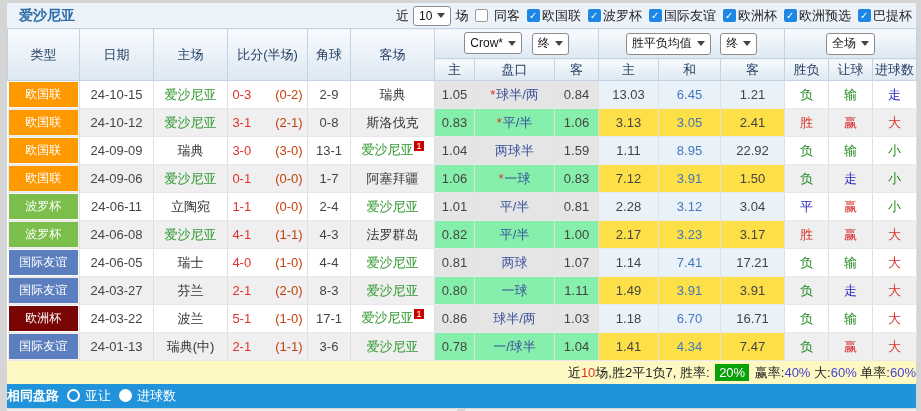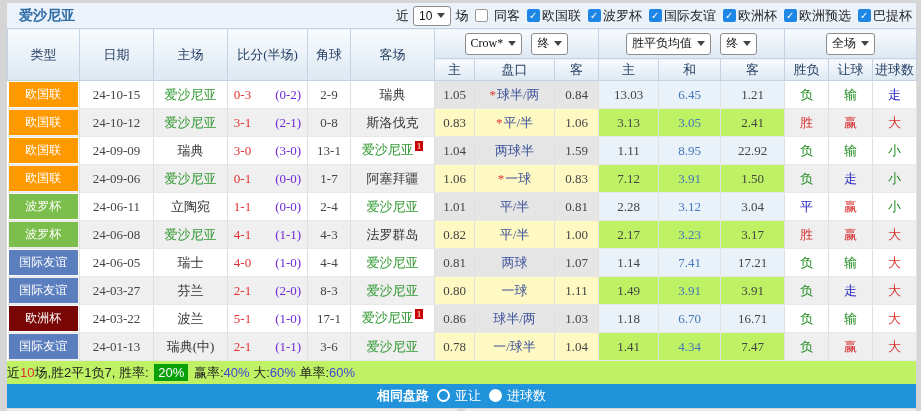--- a/index.html
+++ b/index.html
@@ -29,64 +29,64 @@
     margin-left:5px;transform:translateY(2px);}
   .cb{display:inline-block;width:13px;height:13px;border-radius:2px;
     vertical-align:-2px;margin:0 2px 0 7px;background:#fff;border:1px solid #999;
     box-sizing:border-box;position:relative;}
   .cb.ck{background:#1E87E5;border:none;}
   .cb.ck::after{content:"\2713";color:#fff;font-size:10px;font-weight:bold;
     position:absolute;left:2px;top:0px;line-height:13px;}
   .controls label{white-space:nowrap;}
 
   
-  table{border-collapse:collapse;table-layout:fixed;width:909px;background:#fff;font-family:Liberation Serif, serif;}
+  table{border-collapse:collapse;table-layout:fixed;width:909px;background:#fff;}
   thead th{
     background:linear-gradient(#F8FBFE,#DDE8F2);
     border:1px solid #C4D2E1;
     color:#1F3A5F;font-weight:normal;font-size:13px;
     padding:0;text-align:center;
   }
   .hrow1 th{height:29px;}
   .hrow2 th{height:21px;}
   .selcell .sel{height:18px;margin:0 3px;}
   tbody td{
     border-right:1px solid #E0E0E0;border-bottom:1px solid #E8E8E8;
     height:27px;padding:0;text-align:center;font-size:13px;color:#444;
     overflow:hidden;white-space:nowrap;
   }
   tr.odd td{background:#FFFFFF;}
   tr.even td{background:#EFEFEF;}
   tr.odd td.a{background:#e5e5e5;}
-  tr.even td.a{background:#fef9c3;}
+  tr.even td.a{background:#86efac;}
   tr.odd td.e{background:#EAF2F9;}
-  tr.even td.e{background:#bef264;}
+  tr.even td.e{background:#fde047;}
   .badge{margin:1px;height:25px;line-height:25px;color:#fff;font-size:12px;}
   .tm{color:#333;}
   .tm.g2{color:#339933;}
   .sc{color:#E03030;}
-  .hf{color:#6d28d9;margin-left:24px;}
+  .hf{color:#c2410c;margin-left:24px;}
   .st{color:#E03030;margin-right:1px;}
   .ln{color:#3A5199;}
   .dr{color:#4477BB;}
   .rc{background:#CC0000;color:#fff;font-size:9px;padding:0 2px;margin-left:1px;}
   .g{color:#1F8A1F;}
   .r{color:#D93030;}
   .b{color:#2525C0;}
 
   
-  .summary{height:23px;line-height:23px;background:#bef264;text-align:left;
+  .summary{height:23px;line-height:23px;background:#fef9c3;text-align:right;
     font-size:13px;color:#222;}
   .summary .red{color:#E03030;}
   .summary .pct{color:#4343D8;}
   .summary .wr{background:#0AA00A;color:#fff;padding:1px 4px;margin:0 2px;}
 
   
   .bluebar{height:24px;background:#2193DB;display:flex;align-items:center;
-    justify-content:center;color:#fff;}
+    justify-content:flex-start;color:#fff;}
   .bluebar .lbl{font-weight:bold;font-size:13px;}
   .radio{display:inline-block;width:9px;height:9px;border:2px solid #fff;
     border-radius:50%;margin:0 5px 0 8px;vertical-align:-2px;background:transparent;}
   .radio.on{background:#fff;}
   .strip{display:flex;height:6px;margin-top:1px;}
   .strip .pnl{background:#ECECEC;}
   .strip .pnl.l{width:450px;margin-right:8px;}
   .strip .pnl.r{flex:1;}
 </style>
 </head>

